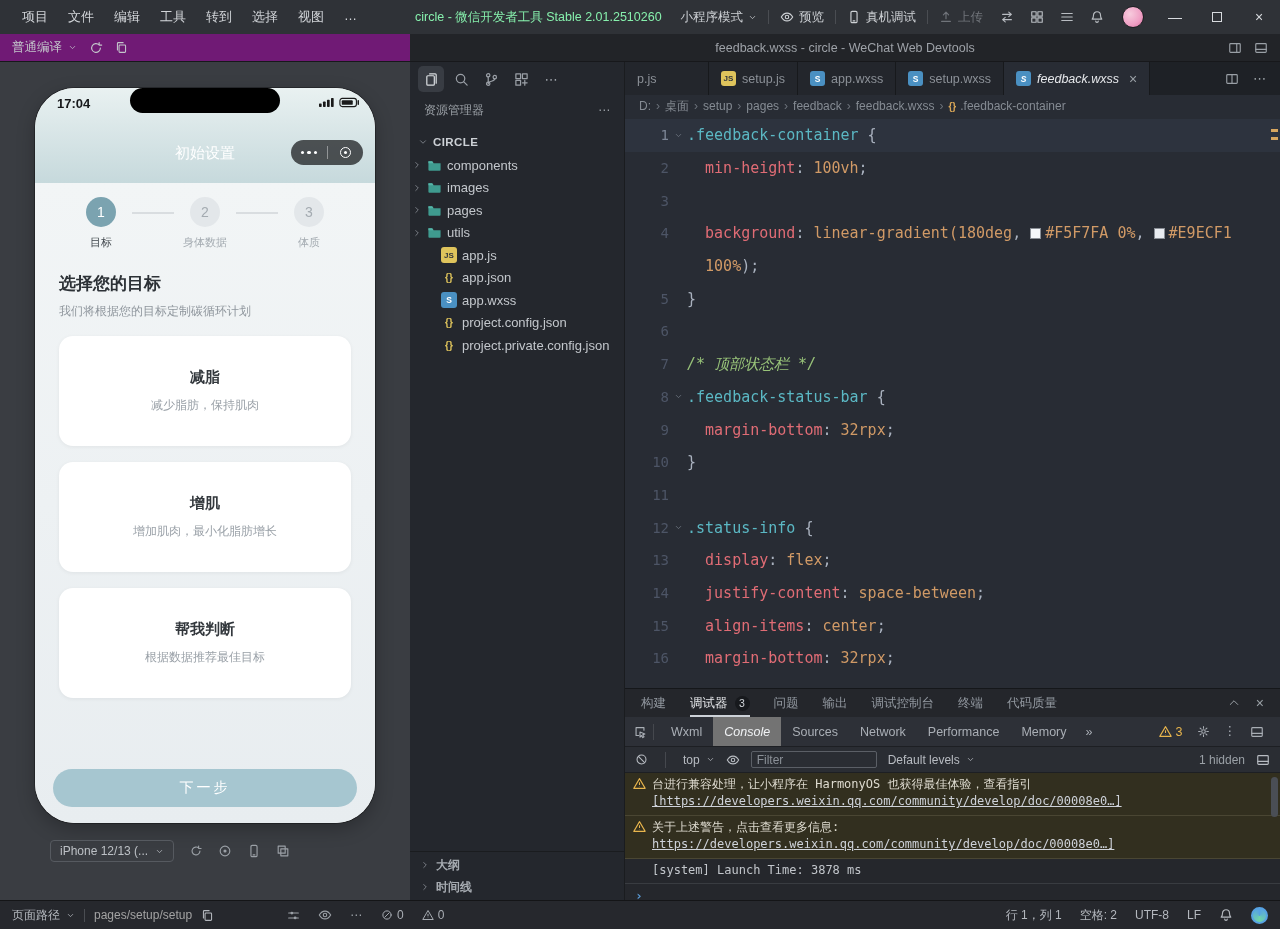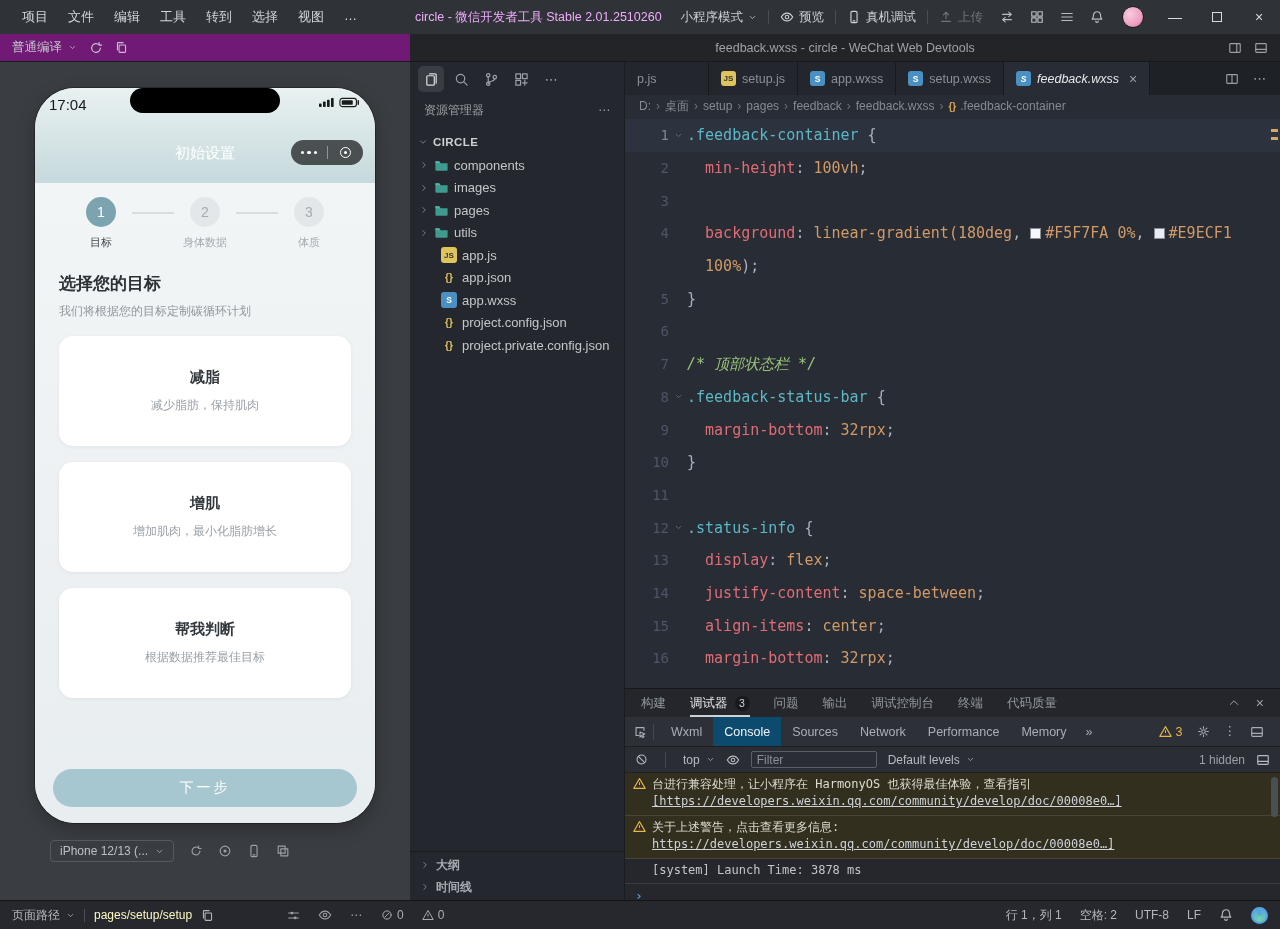--- a/index.html
+++ b/index.html
@@ -5,21 +5,21 @@
   html,body{margin:0;padding:0;background:#17181a;}
   *{box-sizing:border-box;}
   .app{width:1280px;height:929px;display:flex;flex-direction:column;overflow:hidden;
        font-family:"Liberation Sans","DejaVu Sans",sans-serif;color:#c7cace;font-size:13px;background:#2a2c31;position:relative;}
   .ic{display:inline-flex;align-items:center;justify-content:center;line-height:1;}
   .ic svg{display:block;}
 
   
   .titlebar{height:34px;background:#2f3237;display:flex;align-items:center;padding-left:12px;flex:none;}
   .menu-item{padding:0 10px;color:#d2d5d9;font-size:13px;cursor:default;}
-  .tb-title{margin-left:48px;color:#f0abfc;font-size:12.5px;white-space:nowrap;}
+  .tb-title{margin-left:48px;color:#86efac;font-size:12.5px;white-space:nowrap;}
   .tb-right{margin-left:auto;display:flex;align-items:center;height:100%;}
   .tb-btn{display:flex;align-items:center;gap:5px;font-size:12.5px;color:#ced1d5;padding:0 9px;white-space:nowrap;}
   .tb-btn.dim{color:#70747a;}
   .tb-sep{width:1px;height:14px;background:#4a4d52;margin:0 2px;}
   .tb-ic{color:#b9bdc2;padding:0 8px;}
   .avatar{width:22px;height:22px;border-radius:50%;margin:0 10px;background:radial-gradient(circle at 35% 35%,#f7cbdd,#ef9fc4 60%,#d86f9e);border:1px solid #1d1f22;}
   .winbtns{display:flex;height:100%;}
   .winbtn{width:42px;display:flex;align-items:center;justify-content:center;color:#d8dbdf;font-size:14px;}
   .maxbox{width:10px;height:10px;border:1.2px solid #d8dbdf;}
 
@@ -32,21 +32,21 @@
   .sub-icons{margin-left:auto;display:flex;gap:12px;padding-right:12px;color:#9aa0a6;}
 
   
   .main{flex:1;display:flex;min-height:0;}
 
   
   .simcol{width:410px;flex:none;background:#3a3d42;position:relative;}
   .phone{position:absolute;left:35px;top:26px;width:340px;height:735px;background:#fff;border-radius:40px;overflow:hidden;box-shadow:0 0 0 1px rgba(0,0,0,.3),0 6px 18px rgba(0,0,0,.25);}
   .phone-top{height:95px;background:linear-gradient(180deg,#e9f1f1 0%,#c6d9dc 100%);position:relative;}
   .notch{position:absolute;top:0;left:50%;transform:translateX(-50%);width:150px;height:25px;background:#000;border-radius:13px;}
-  .ptime{position:absolute;left:14px;top:8px;font-size:15px;font-weight:400;color:#17191b;}
+  .ptime{position:absolute;left:22px;top:8px;font-size:13px;font-weight:700;color:#17191b;}
   .pstat{position:absolute;right:14px;top:9px;display:flex;gap:4px;align-items:center;}
   .ptitle{position:absolute;left:0;right:0;top:56px;text-align:center;color:#fff;font-size:15px;}
   .capsule{position:absolute;right:12px;top:52px;width:72px;height:25px;border-radius:13px;background:rgba(40,42,45,.8);display:flex;align-items:center;}
   .cap-half{flex:1;display:flex;align-items:center;justify-content:center;gap:3px;}
   .cap-dot{width:3.5px;height:3.5px;border-radius:50%;background:#fff;}
   .cap-div{width:1px;height:13px;background:rgba(255,255,255,.4);}
   .cap-ring{width:11px;height:11px;border:1.5px solid #fff;border-radius:50%;display:flex;align-items:center;justify-content:center;}
   .cap-ring i{width:3px;height:3px;border-radius:50%;background:#fff;}
   .phone-body{position:absolute;top:95px;left:0;right:0;bottom:0;background:linear-gradient(180deg,#f2f5f6,#e8edf0);}
   .steps{display:flex;justify-content:center;align-items:flex-start;padding-top:14px;}
@@ -69,21 +69,21 @@
   
   .expcol{width:215px;flex:none;background:#24272d;border-right:1px solid #1a1c1f;display:flex;flex-direction:column;}
   .activity{height:34px;display:flex;align-items:center;padding:0 8px;gap:4px;flex:none;}
   .act-ic{width:26px;height:26px;display:flex;align-items:center;justify-content:center;color:#9ba0a7;border-radius:5px;}
   .act-ic.on{background:#383c43;color:#d8dbdf;}
   .exp-header{height:28px;display:flex;align-items:center;padding:0 14px;color:#9ba0a6;font-size:12px;flex:none;}
   .exp-header .sp{flex:1;}
   .tree{flex:1;padding-top:6px;font-size:13px;color:#c3c7cc;overflow:hidden;}
   .trow{height:22.5px;display:flex;align-items:center;gap:5px;padding-left:8px;white-space:nowrap;}
   .trow.root{font-weight:700;font-size:11.5px;color:#cdd1d6;letter-spacing:.4px;height:24px;}
-  .trow.folder{padding-left:9px;}
+  .trow.folder{padding-left:2px;}
   .trow.file{padding-left:31px;}
   .tchev{color:#8a8f96;}
   .fbadge{width:16px;height:16px;border-radius:3px;display:inline-flex;align-items:center;justify-content:center;flex:none;font-weight:700;}
   .b-js{background:#dfc45c;color:#32363b;font-size:8px;}
   .b-wxss{background:#4a90c2;color:#fff;font-size:8.5px;}
   .b-json{background:transparent;color:#dfc45c;font-size:10px;}
   .exp-bottom{border-top:1px solid #1a1c1f;flex:none;padding:2px 0;}
   .exp-sec{height:22px;display:flex;align-items:center;gap:6px;padding-left:10px;font-size:12px;font-weight:700;color:#a6abb1;}
 
   
@@ -120,21 +120,21 @@
   
   .panel{height:212px;flex:none;display:flex;flex-direction:column;border-top:1px solid #15171a;}
   .ptabs{height:28px;background:#24262b;display:flex;align-items:center;padding:0 16px;gap:24px;font-size:12.5px;color:#9298a0;flex:none;}
   .ptab{display:flex;align-items:center;gap:7px;height:100%;position:relative;}
   .ptab.active{color:#e8eaed;}
   .ptab.active::after{content:"";position:absolute;left:0;right:0;bottom:0;height:2px;background:#cdd2d8;}
   .pbadge{min-width:15px;height:15px;border-radius:8px;background:#17191d;color:#d0d4d9;font-size:10.5px;display:flex;align-items:center;justify-content:center;padding:0 4px;}
   .ptabs-right{margin-left:auto;display:flex;gap:16px;color:#9aa0a6;align-items:center;}
   .dtabs{height:30px;background:#2d3037;display:flex;align-items:center;padding:0 8px;font-size:12.5px;color:#a9aeb5;border-bottom:1px solid #1d1f23;flex:none;}
   .dtab{padding:0 11px;height:100%;display:flex;align-items:center;}
-  .dtab.active{background:#0c4a6e;color:#f1f3f5;}
+  .dtab.active{background:#737373;color:#f1f3f5;font-style:italic;}
   .dsep{width:1px;height:16px;background:#45484e;margin:0 6px;}
   .dmore{padding:0 8px;}
   .dtabs-right{margin-left:auto;display:flex;gap:14px;align-items:center;padding-right:8px;}
   .warncl{display:flex;gap:4px;align-items:center;color:#e8b54d;}
   .ctoolbar{height:26px;background:#2a2d33;border-bottom:1px solid #1d1f23;display:flex;align-items:center;gap:11px;padding:0 10px;font-size:12px;color:#b8bcc2;flex:none;}
   .csel{display:flex;align-items:center;gap:6px;}
   .filter{width:126px;height:17px;border:1px solid #5b5f66;border-radius:2px;background:transparent;color:#d0d3d7;font-size:12px;padding:0 5px;font-family:inherit;outline:none;}
   .filter::placeholder{color:#8b9097;}
   .sp{flex:1;}
   .hiddenlbl{color:#9aa0a6;}
@@ -142,21 +142,21 @@
   .cmsg{padding:3px 14px 4px 27px;border-bottom:1px solid #393c41;line-height:1.45;position:relative;color:#c2c6cb;}
   .cmsg.warning{background:#322f1f;color:#dedbd0;border-bottom-color:#4a4633;}
   .cmsg-ic{position:absolute;left:8px;top:4px;color:#e8b54d;}
   .clink{text-decoration:underline;color:#ced2d9;}
   .cprompt{padding:4px 10px;color:#5b9bd6;font-weight:700;font-size:13px;}
   .cscroll{position:absolute;right:2px;top:4px;width:7px;height:40px;border-radius:4px;background:#4a4e55;}
 
   
   .statusbar{height:29px;background:#26282d;border-top:1px solid #141517;display:flex;align-items:center;padding:0 12px;font-size:12px;color:#b4b8be;gap:9px;flex:none;white-space:nowrap;}
   .sb-div{width:1px;height:13px;background:#4a4d52;}
-  .sb-path{color:#fef9c3;}
+  .sb-path{color:#a3a3a3;}
   .sb-icons{display:flex;gap:18px;margin-left:64px;color:#9ba0a6;align-items:center;}
   .sb-count{display:flex;gap:4px;align-items:center;color:#a9aeb4;}
   .sb-right{margin-left:auto;display:flex;gap:18px;align-items:center;}
   .badge-plugin{width:17px;height:17px;border-radius:50%;border:2px solid #57a3e4;background:conic-gradient(#57a3e4,#6fd3a8,#57a3e4);}
 </style>
 </head>
 <body>
 
 <div class="app">
 

